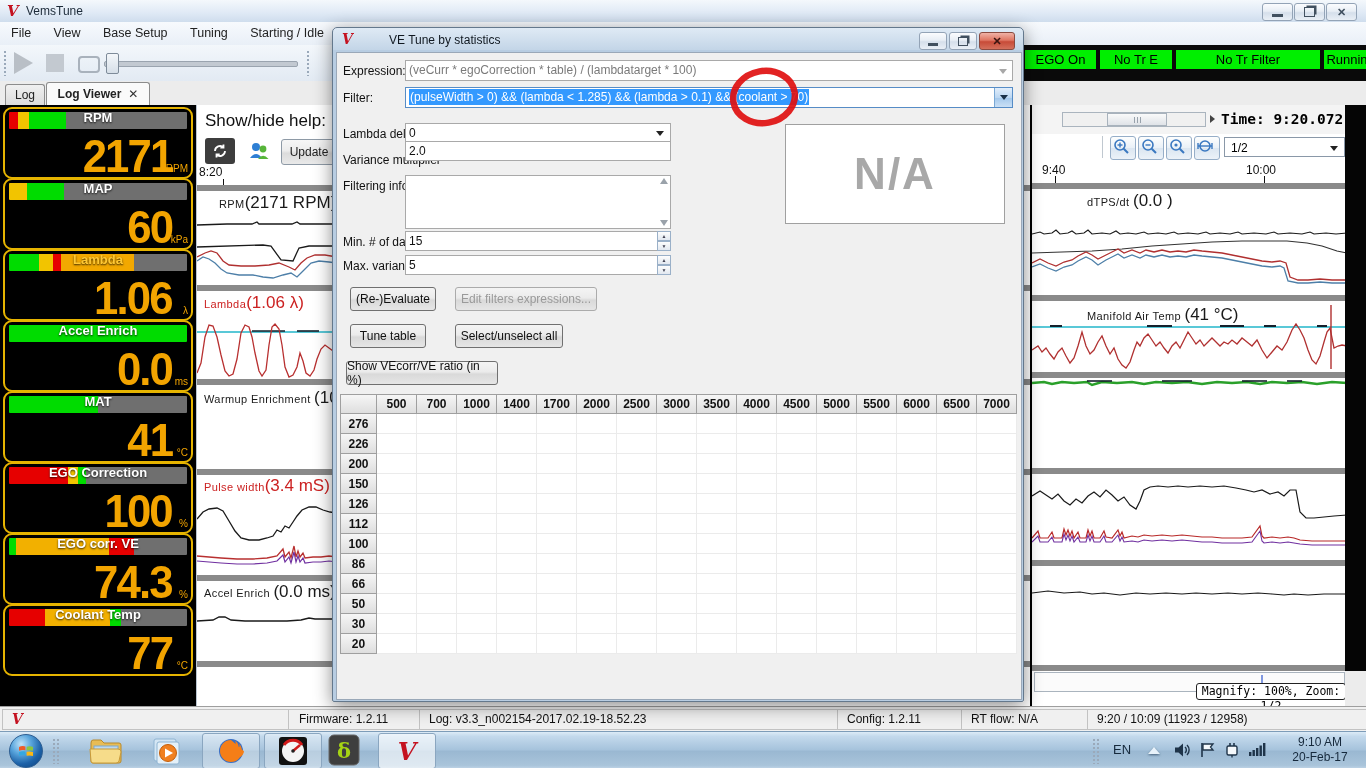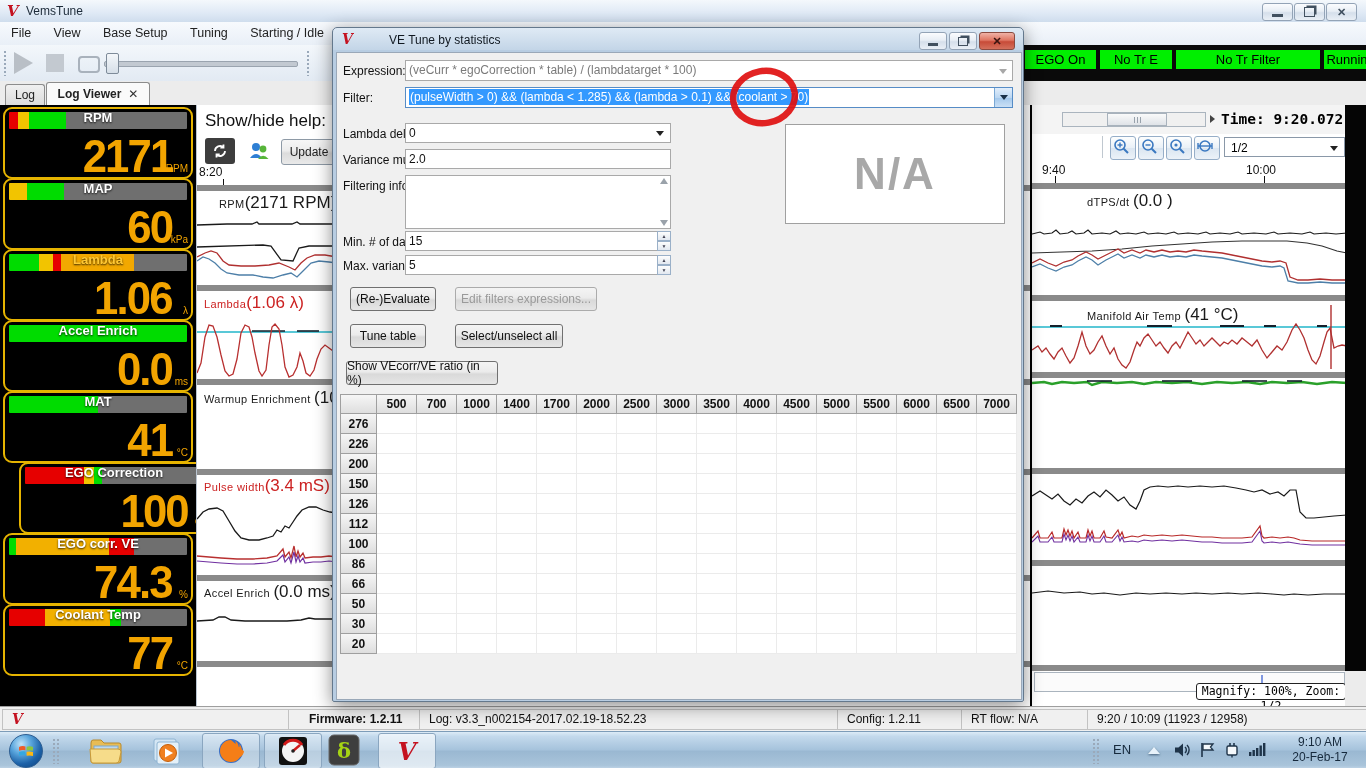--- a/index.html
+++ b/index.html
@@ -173,21 +173,21 @@
     </div>
     <div class="gauge" style="top:286px;">
       <div class="g-head">
           <div class="seg" style="width: 50%; background: rgb(0, 220, 0);"></div>
           <div class="seg" style="width: 50%; background: rgb(111, 111, 111);"></div>
         </div>
       <div class="g-title">MAT</div>
       <div class="g-value">41</div>
       <div class="g-unit">°C</div>
     </div>
-    <div class="gauge" style="top:357px;margin-left:16px;">
+    <div class="gauge" style="top:357px;">
       <div class="g-head">
           <div class="seg" style="width: 33%; background: rgb(230, 0, 0);"></div>
           <div class="seg" style="width: 6%; background: rgb(242, 196, 0);"></div>
           <div class="seg" style="width: 4%; background: rgb(0, 220, 0);"></div>
           <div class="seg" style="width: 57%; background: rgb(111, 111, 111);"></div>
         </div>
       <div class="g-title">EGO Correction</div>
       <div class="g-value">100</div>
       <div class="g-unit">%</div>
     </div>
@@ -418,21 +418,21 @@
         </div>
       </div>
 
       <div class="dlabel" style="left:6px;top:74px;">Lambda delay (ms)</div>
       <div class="dinput" style="left:68px;top:70px;width:258px;height:18px;">
         <span>0</span>
         <div class="abs" style="right:6px;top:7px;width:0;height:0;border-top:5px solid #222;border-left:4px solid transparent;border-right:4px solid transparent;"></div>
       </div>
 
       <div class="dlabel" style="left:6px;top:100px;">Variance multiplier</div>
-      <div class="dinput" style="left:68px;top:96px;width:258px;height:18px;"><span>2.0</span></div>
+      <div class="dinput" style="left:68px;top:88px;width:258px;height:18px;"><span>2.0</span></div>
 
       <div class="dlabel" style="left:6px;top:126px;">Filtering info:</div>
       <div class="dinput" style="left:68px;top:122px;width:258px;height:52px;">
         <div class="abs" style="right:2px;top:2px;width:0;height:0;border-bottom:6px solid #9aa2aa;border-left:4px solid transparent;border-right:4px solid transparent;"></div>
         <div class="abs" style="right:2px;bottom:2px;width:0;height:0;border-top:6px solid #9aa2aa;border-left:4px solid transparent;border-right:4px solid transparent;"></div>
       </div>
 
       <div class="dlabel" style="left:6px;top:182px;">Min. # of data in cell</div>
       <div class="dinput" style="left:68px;top:178px;width:246px;height:18px;"><span>15</span></div>
       <div class="spinner" style="left:320px;top:178px;height:20px;">
@@ -722,21 +722,21 @@
   </div>
 
   <svg class="abs" style="left:718px;top:58px;z-index:30;pointer-events:none;" width="95" height="80" viewBox="0 0 95 80">
     <ellipse cx="46" cy="39" rx="31" ry="26" transform="rotate(-10 46 39)" fill="none" stroke="#e01010" stroke-width="6.5" opacity="0.92"></ellipse>
   </svg>
 
   <div class="abs statusbar">
     <div class="sb-cell" style="left:2px;width:282px;">
       <span class="vlogo" style="font-size:14px;">V</span>
     </div>
-    <div class="sb-cell" style="left:288px;width:127px;padding-left:20px;font-weight:bold;">Firmware: 1.2.11</div>
+    <div class="sb-cell" style="left:288px;width:127px;padding-left:10px;">Firmware: 1.2.11</div>
     <div class="sb-cell" style="left:419px;width:414px;">Log: v3.3_n002154-2017.02.19-18.52.23</div>
     <div class="sb-cell" style="left:837px;width:120px;">Config: 1.2.11</div>
     <div class="sb-cell" style="left:961px;width:122px;">RT flow: N/A</div>
     <div class="sb-cell" style="left:1087px;width:275px;">9:20 / 10:09 (11923 / 12958)</div>
   </div>
 
   <div class="abs taskbar">
     <div class="abs" style="left:9px;top:2px;width:32px;height:32px;border-radius:50%;border:1px solid #2d5e92;background:radial-gradient(circle at 35% 28%,#bfe2f8 0%,#5aa6dd 32%,#1d62a8 64%,#0a3f7a 100%);display:flex;align-items:center;justify-content:center;">
       <svg width="16" height="16" viewBox="0 0 16 16">
         <path d="M1,4 Q4,2.4 7.4,3.4 L7.4,7.2 Q4,6.4 1,7.8 Z" fill="#ef5b28"></path>

